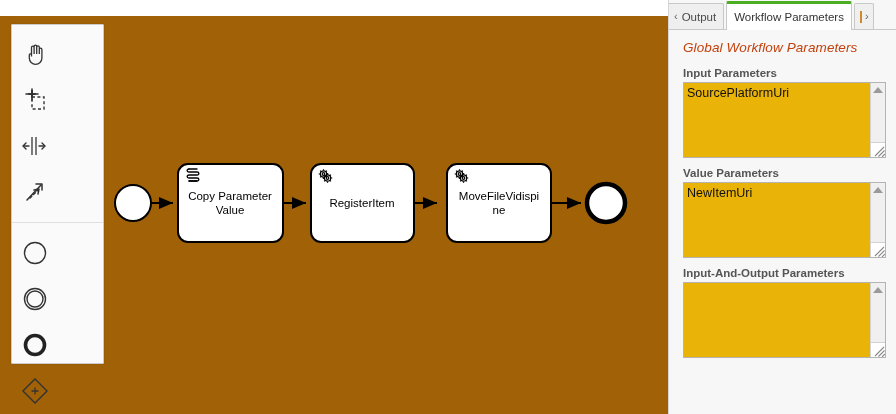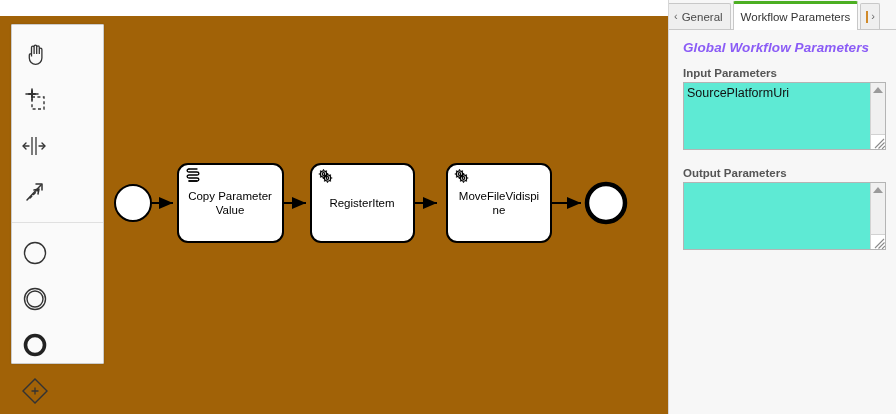--- a/index.html
+++ b/index.html
@@ -81,32 +81,32 @@
   .tab.clipped-right { padding-left: 5px; padding-right: 4px; }
   .chev {
     font-size: 11px; color: #666; line-height: 1;
   }
   .tab-partial-bar {
     display:inline-block; width:2px; height:12px; background:#d08a2a; margin-right:3px;
   }
 
   #panel-body { padding: 10px 10px 0 14px; }
   .panel-title {
-    font-size: 13.5px; font-weight: bold; font-style: italic;
-    color: #8b5cf6; margin: 0 0 12px 0; letter-spacing: 0.1px;
-  }
-  .field-group { margin-bottom: 17px; }
+    font-size: 13.5px; font-weight: normal; font-style: italic;
+    color: #c2410c; margin: 0 0 12px 0; letter-spacing: 0.1px;
+  }
+  .field-group { margin-bottom: 9px; }
   .field-label {
     font-size: 11.5px; font-weight: bold; color: #555555;
     margin-bottom: 3px;
   }
   .listbox {
     position: relative;
-    height: 68px;
-    background: #5eead4;
+    height: 76px;
+    background: #eab308;
     border: 1px solid #b4b4b4;
     display: flex;
     overflow: hidden;
   }
   .list-items {
     flex: 1; padding: 2px 0 0 3px; overflow: hidden;
   }
   .list-item {
     font-size: 12.5px; color: #111111; line-height: 16px;
     white-space: nowrap; cursor: default;
@@ -277,21 +277,21 @@
       </div>
 
     </div>
   </div>
 
   <div id="panel">
 
     <div id="tabbar">
       <div class="tab clipped-left">
         <span class="chev">‹</span>
-        <span style="margin-left:4px;">General</span>
+        <span style="margin-left:4px;">Output</span>
       </div>
       <div class="tab active">
         <span>Workflow Parameters</span>
       </div>
       <div class="tab clipped-right">
         <span class="tab-partial-bar"></span>
         <span class="chev">›</span>
       </div>
     </div>
 
@@ -311,33 +311,49 @@
           </div>
           <div class="resize-grip">
             <svg width="15" height="15" viewBox="0 0 15 15" stroke="#8a8a8a" stroke-width="1.1">
               <path d="M4,13 L13,4 M7.5,13.5 L13.5,7.5 M11,14 L14,11"></path>
             </svg>
           </div>
         </div>
       </div>
 
       <div class="field-group">
-        <div class="field-label">Output Parameters</div>
+        <div class="field-label">Value Parameters</div>
         <div class="listbox">
           <div class="list-items">
+            <div class="list-item">NewItemUri</div>
           </div>
           <div class="vscroll">
             <div class="arrow-up"></div>
             <div class="arrow-down"></div>
           </div>
           <div class="resize-grip">
             <svg width="15" height="15" viewBox="0 0 15 15" stroke="#8a8a8a" stroke-width="1.1">
               <path d="M4,13 L13,4 M7.5,13.5 L13.5,7.5 M11,14 L14,11"></path>
             </svg>
           </div>
         </div>
       </div>
 
+      <div class="field-group">
+        <div class="field-label">Input-And-Output Parameters</div>
+        <div class="listbox">
+          <div class="list-items"></div>
+          <div class="vscroll">
+            <div class="arrow-up"></div>
+            <div class="arrow-down"></div>
+          </div>
+          <div class="resize-grip">
+            <svg width="15" height="15" viewBox="0 0 15 15" stroke="#8a8a8a" stroke-width="1.1">
+              <path d="M4,13 L13,4 M7.5,13.5 L13.5,7.5 M11,14 L14,11"></path>
+            </svg>
+          </div>
+        </div>
+      </div>
 
     </div>
   </div>
 
 </div>
 
 </body></html>

